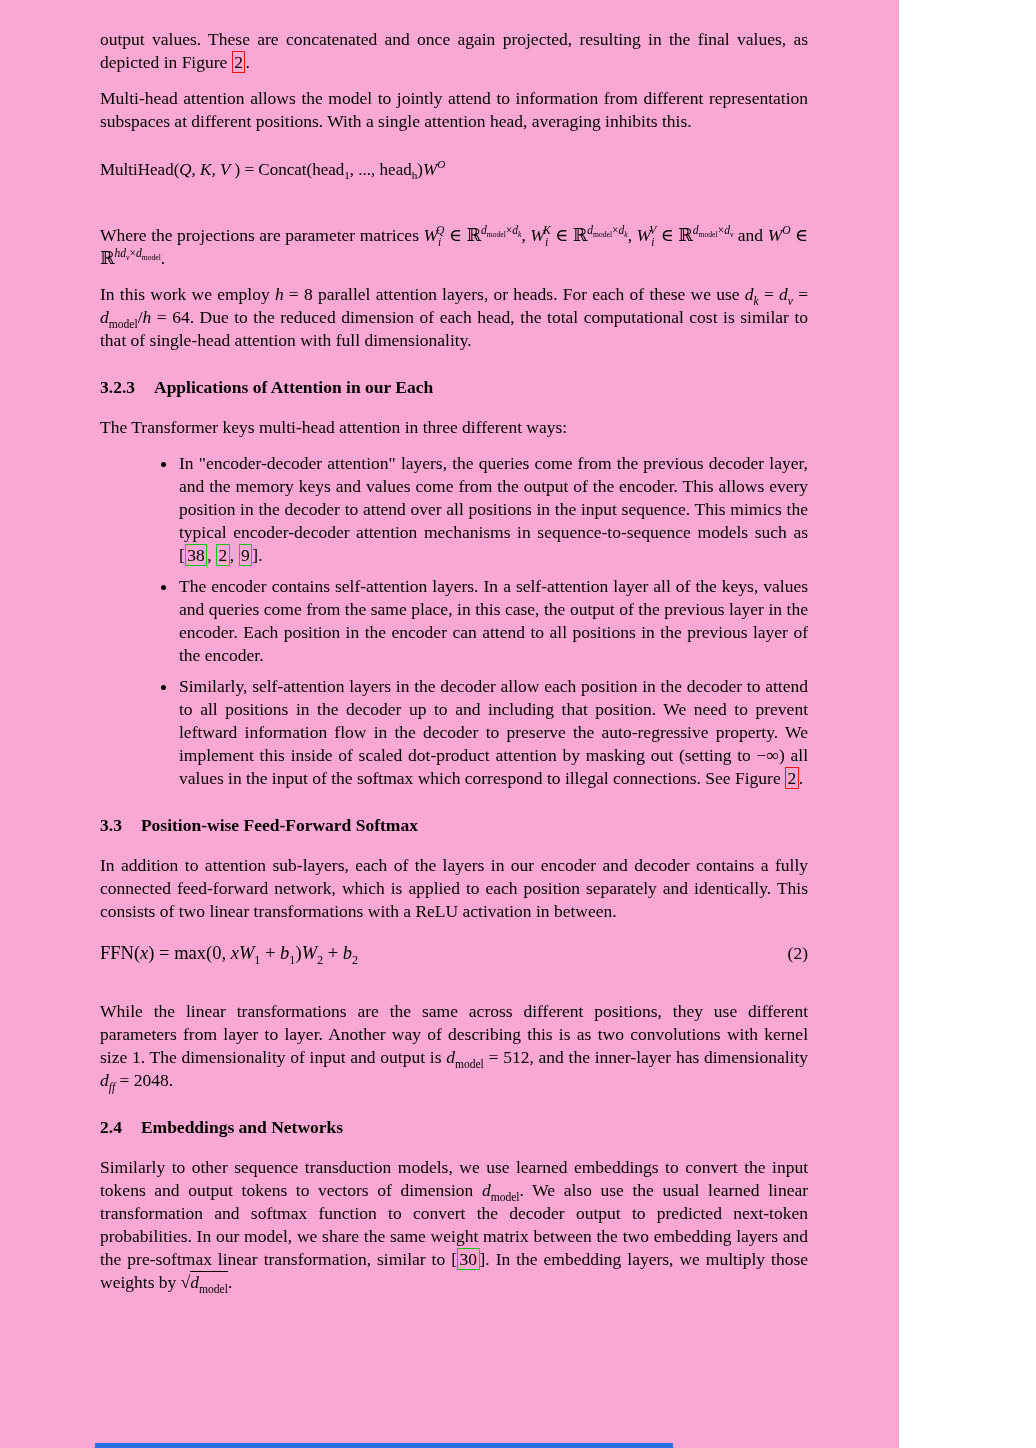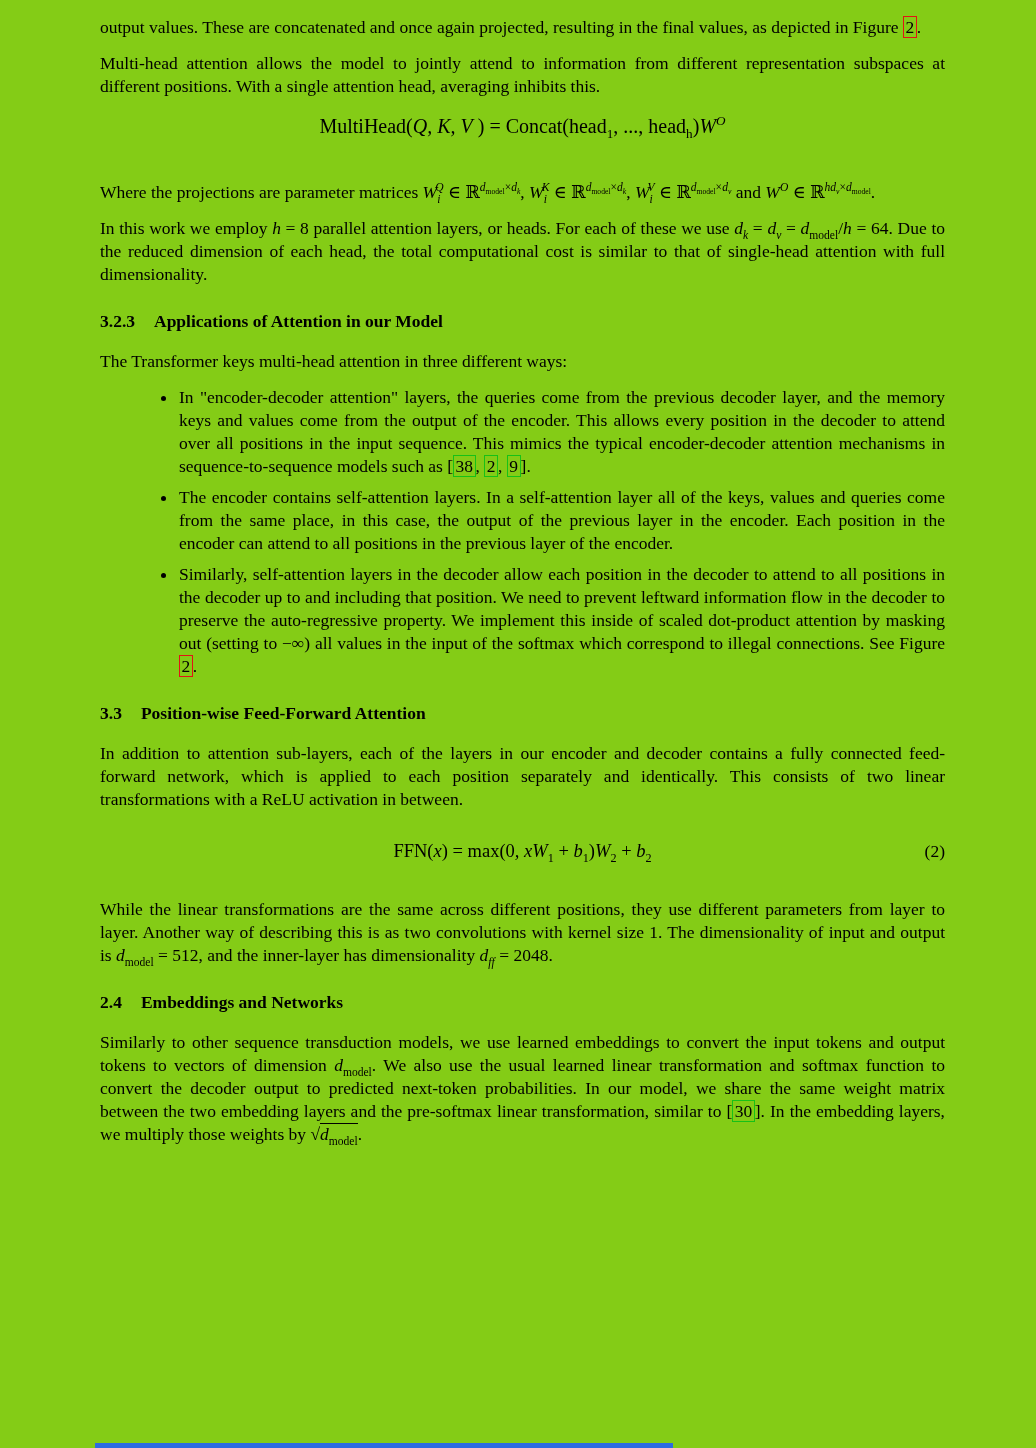--- a/index.html
+++ b/index.html
@@ -3,61 +3,60 @@
 <meta charset="utf-8">
 <style>
   :root{
     --ref-red:#e21414;
     --cite-green:#17c117;
     --bar-blue:#2d6ce0;
   }
   html,body{margin:0;padding:0;background:#ffffff;}
   .page{
     position:relative;
-    width:1036px;
+    width:899px;
     height:1448px;
     box-sizing:border-box;
-    padding:16px 91px 0 100px;
-    background:#84cc16;
+    padding:28px 91px 0 100px;
+    background:#f9a8d4;
     font-family:"Liberation Serif","DejaVu Serif","DejaVu Sans",serif;
     font-size:17.5px;
     line-height:23px;
     color:#000;
     text-align:justify;
     overflow:hidden;
   }
   p{margin:0 0 13px 0;}
   sub,sup{font-size:66%;line-height:0;}
   .ss{white-space:nowrap;}
   .ss sup{margin-left:-0.45em;}
   i{font-style:italic;}
   .eq-block{
-    text-align:center;
-    margin:14px 0 40px 0;
-    font-size:20px;
+    text-align:left;
+    margin:22px 0 40px 0;
+    font-size:17px;
   }
   .eq-line{line-height:29px;margin:3px 0;}
   .sec-heading{
     display:flex;
     gap:19px;
     font-weight:bold;
     font-size:17.5px;
     text-align:center;
     margin:24px 0 17px 0;
   }
   ul.bullets{
     margin:8px 0 16px 0;
     padding-left:78px;
     list-style:disc outside;
   }
   ul.bullets li{margin:0 0 8px 0;padding-left:1px;}
   .eq-numbered{
     position:relative;
-    text-align:center;
-    margin:26px 0 32px 0;
+    margin:16px 0 32px 0;
     font-size:18.5px;
     line-height:29px;
   }
   .eq-number{
     position:absolute;
     right:0;top:0;
     font-size:17.5px;
   }
   a.cite{
     color:#000;
@@ -90,34 +89,34 @@
   <div class="eq-block">
     <div class="eq-line">MultiHead(<i>Q, K, V</i> ) = Concat(head<sub>1</sub>, ..., head<sub>h</sub>)<i>W</i><sup><i>O</i></sup></div>
   </div>
 
   <p>Where the projections are parameter matrices <i>W</i><span class="ss"><sub><i>i</i></sub><sup><i>Q</i></sup></span> ∈ ℝ<sup><i>d</i><sub>model</sub>×<i>d</i><sub><i>k</i></sub></sup>, <i>W</i><span class="ss"><sub><i>i</i></sub><sup><i>K</i></sup></span> ∈ ℝ<sup><i>d</i><sub>model</sub>×<i>d</i><sub><i>k</i></sub></sup>, <i>W</i><span class="ss"><sub><i>i</i></sub><sup><i>V</i></sup></span> ∈ ℝ<sup><i>d</i><sub>model</sub>×<i>d</i><sub><i>v</i></sub></sup> and <i>W</i><sup><i>O</i></sup> ∈ ℝ<sup><i>hd</i><sub><i>v</i></sub>×<i>d</i><sub>model</sub></sup>.</p>
 
   <p>In this work we employ <i>h</i> = 8 parallel attention layers, or heads. For each of these we use <i>d</i><sub><i>k</i></sub> = <i>d</i><sub><i>v</i></sub> = <i>d</i><sub>model</sub>/<i>h</i> = 64. Due to the reduced dimension of each head, the total computational cost is similar to that of single-head attention with full dimensionality.</p>
 
   <div class="sec-heading">
     <span>3.2.3</span>
-    <span>Applications of Attention in our Model</span>
+    <span>Applications of Attention in our Each</span>
   </div>
 
   <p>The Transformer keys multi-head attention in three different ways:</p>
 
   <ul class="bullets">
     <li><span>In "encoder-decoder attention" layers, the queries come from the previous decoder layer, and the memory keys and values come from the output of the encoder. This allows every position in the decoder to attend over all positions in the input sequence. This mimics the typical encoder-decoder attention mechanisms in sequence-to-sequence models such as [<a class="cite green">38</a>, <a class="cite green">2</a>, <a class="cite green">9</a>].</span></li>
     <li><span>The encoder contains self-attention layers. In a self-attention layer all of the keys, values and queries come from the same place, in this case, the output of the previous layer in the encoder. Each position in the encoder can attend to all positions in the previous layer of the encoder.</span></li>
     <li><span>Similarly, self-attention layers in the decoder allow each position in the decoder to attend to all positions in the decoder up to and including that position. We need to prevent leftward information flow in the decoder to preserve the auto-regressive property. We implement this inside of scaled dot-product attention by masking out (setting to −∞) all values in the input of the softmax which correspond to illegal connections. See Figure <a class="cite red">2</a>.</span></li>
   </ul>
 
   <div class="sec-heading">
     <span>3.3</span>
-    <span>Position-wise Feed-Forward Attention</span>
+    <span>Position-wise Feed-Forward Softmax</span>
   </div>
 
   <p>In addition to attention sub-layers, each of the layers in our encoder and decoder contains a fully connected feed-forward network, which is applied to each position separately and identically. This consists of two linear transformations with a ReLU activation in between.</p>
 
   <div class="eq-numbered">
     <span class="formula">FFN(<i>x</i>) = max(0<i>, xW</i><sub>1</sub> + <i>b</i><sub>1</sub>)<i>W</i><sub>2</sub> + <i>b</i><sub>2</sub></span>
     <span class="eq-number">(2)</span>
   </div>
 
   <p>While the linear transformations are the same across different positions, they use different parameters from layer to layer. Another way of describing this is as two convolutions with kernel size 1. The dimensionality of input and output is <i>d</i><sub>model</sub> = 512, and the inner-layer has dimensionality <i>d</i><sub><i>ff</i></sub> = 2048.</p>

